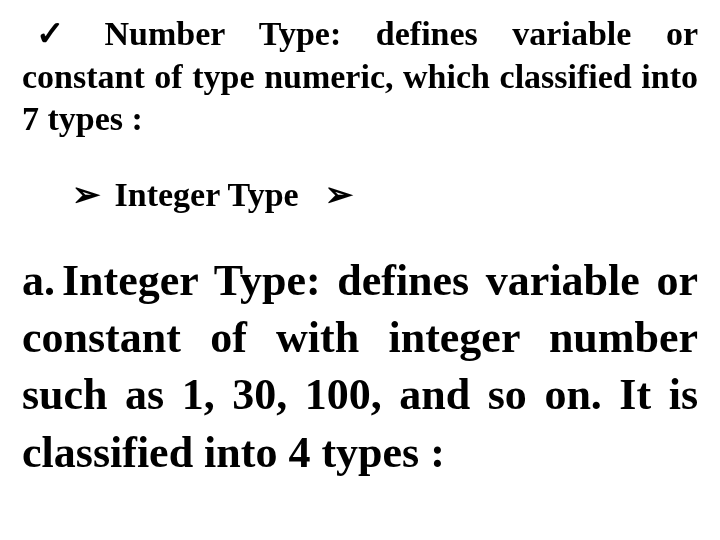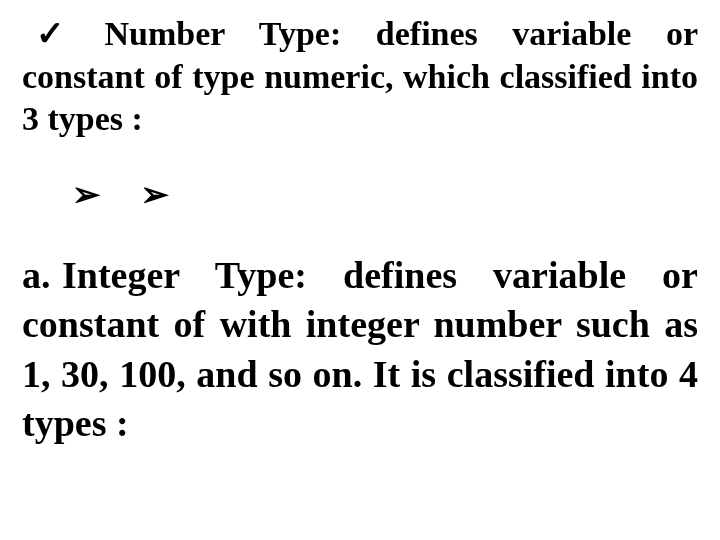--- a/index.html
+++ b/index.html
@@ -36,40 +36,41 @@
   display: flex;
   align-items: baseline;
 }
 .row2 .item:first-child { margin-right: 26px; }
 .row2 .arrow {
   font-family: Arial, sans-serif;
   font-size: 34px;
   margin-right: 14px;
 }
 .block3 {
-  font-size: 38px;
+  font-size: 44px;
   line-height: 1.30;
   text-align: justify;
   text-align-last: left;
 }
 .block3 .lead {
   display: inline-block;
   width: 40px;
 }
 </style>
 </head>
 <body>
 
 <div class="block1">
-  <span class="bullet">✓</span><span>Number Type: defines variable or constant of type numeric, which classified into 3 types :</span>
+  <span class="bullet">✓</span><span>Number Type: defines variable or constant of type numeric, which classified into 7 types :</span>
 </div>
 
 <div class="row2">
   <div class="item">
     <span class="arrow">➢</span>
+    <span>Integer Type</span>
   </div>
   <div class="item">
     <span class="arrow">➢</span>
   </div>
 </div>
 
 <div class="block3">
   <span class="lead">a.</span><span>Integer Type: defines variable or constant of with integer number such as 1, 30, 100, and so on. It is classified into 4 types :</span>
 </div>
 

